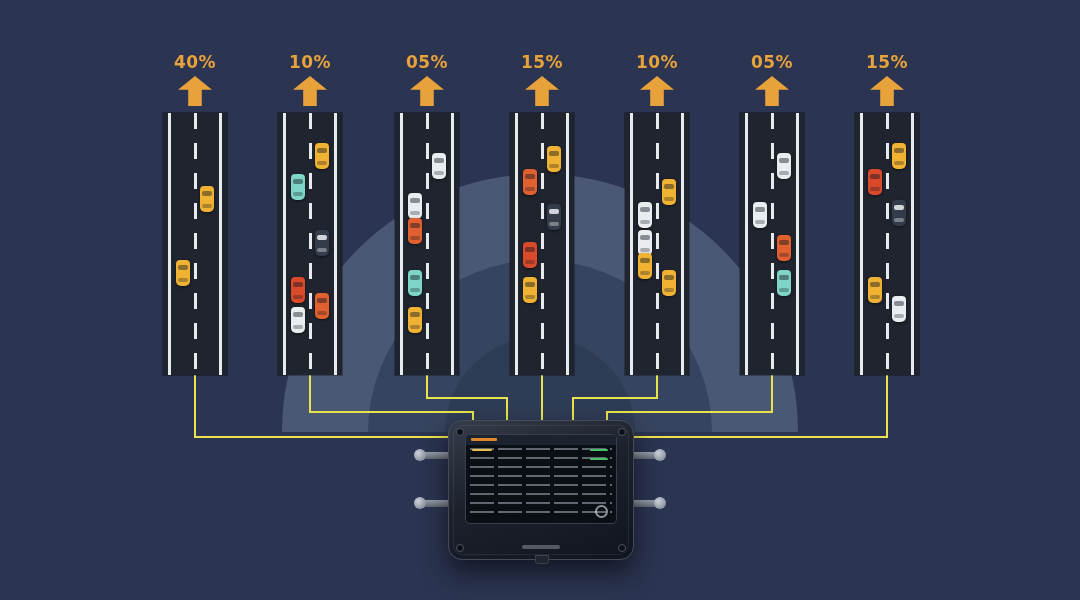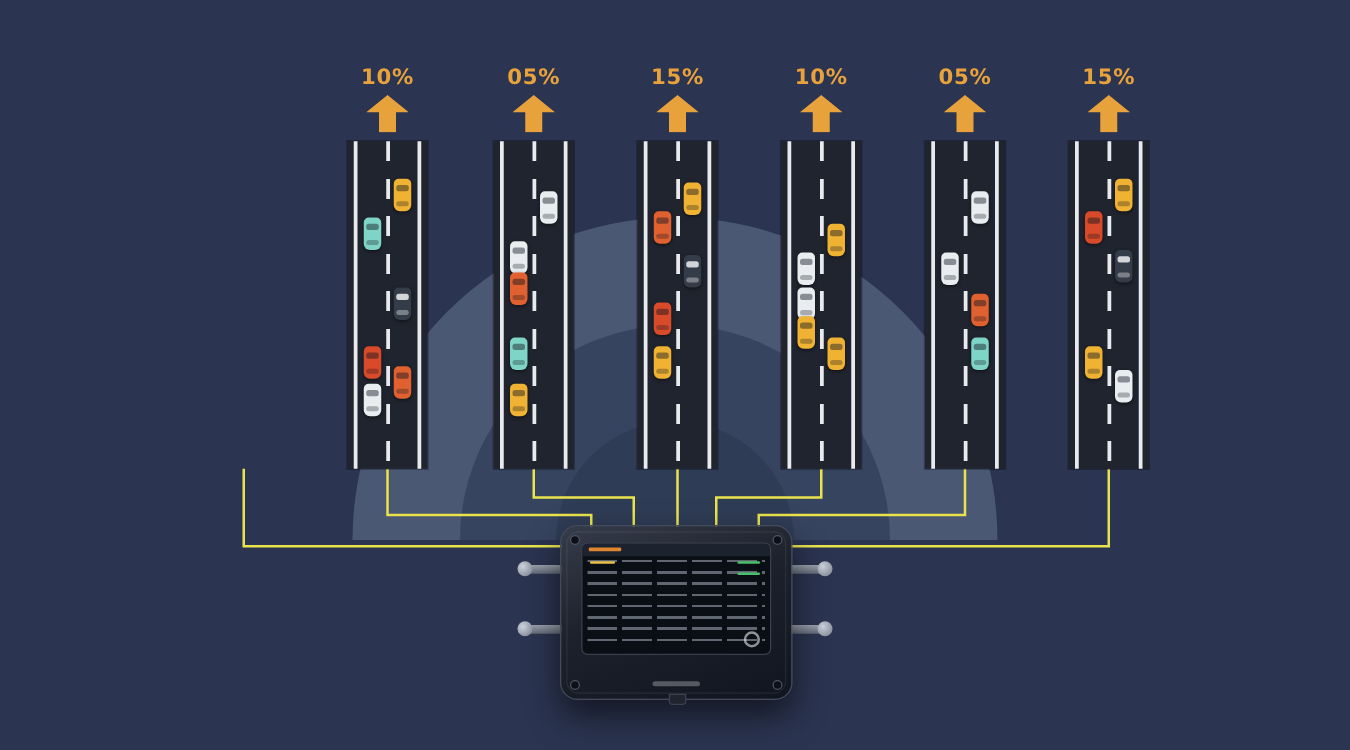--- a/index.html
+++ b/index.html
@@ -86,20 +86,29 @@
   <svg id="connector-svg" width="1080" height="600">
     <polyline points="195,375 195,437 450,437"></polyline>
     <polyline points="310,375 310,412 473,412 473,424"></polyline>
     <polyline points="427,375 427,398 507,398 507,424"></polyline>
     <polyline points="542,375 542,424"></polyline>
     <polyline points="657,375 657,398 573,398 573,424"></polyline>
     <polyline points="772,375 772,412 607,412 607,424"></polyline>
     <polyline points="887,375 887,437 630,437"></polyline>
   </svg>
 
+  <div class="lane-group" style="left:163px">
+    <div class="pct-label">40%</div>
+    <div class="up-arrow"></div>
+    <div class="road">
+      <div class="center-line"></div>
+    <div class="car" style="background: rgb(240, 178, 50); left: 37px; top: 73px;"></div>
+        <div class="car" style="background: rgb(240, 178, 50); left: 13px; top: 147px;"></div>
+      </div>
+  </div>
 
   <div class="lane-group" style="left:278px">
     <div class="pct-label">10%</div>
     <div class="up-arrow"></div>
     <div class="road">
       <div class="center-line"></div>
     <div class="car" style="background: rgb(240, 178, 50); left: 37px; top: 30px;"></div>
         <div class="car" style="background: rgb(126, 212, 198); left: 13px; top: 61px;"></div>
         <div class="car police" style="background: rgb(52, 59, 73); left: 37px; top: 117px;"></div>
         <div class="car" style="background: rgb(216, 74, 42); left: 13px; top: 164px;"></div>

